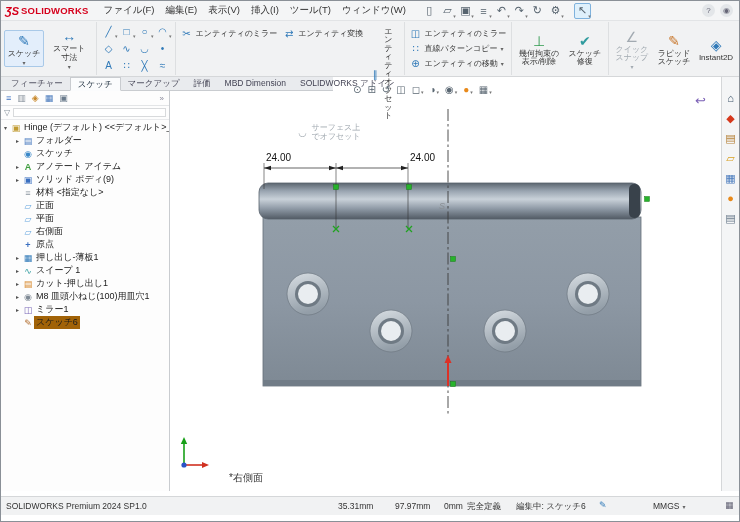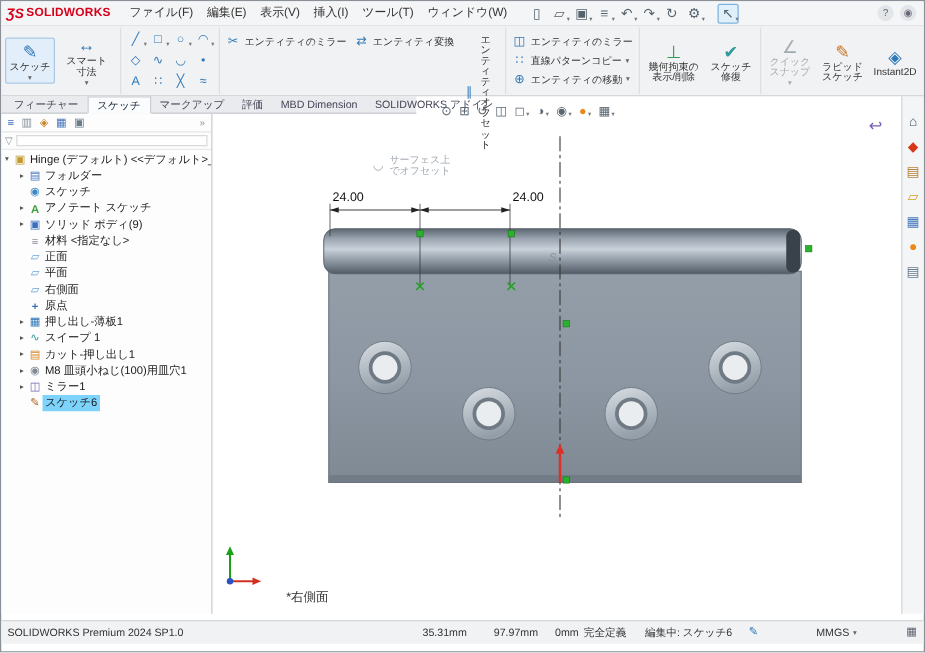--- a/index.html
+++ b/index.html
@@ -50,21 +50,21 @@
   .mgr-icon{font-size:9px}
   .mgr-more{margin-left:auto;color:#889;font-size:8px}
   .filter-row{display:flex;align-items:center;gap:3px;height:14px;padding:0 3px;border-bottom:1px solid #e9eaec}
   .funnel{color:#8a949e;font-size:8px}
   .filter-input{flex:1;height:9px;border:1px solid #d8dadc;background:#fff}
   .tree{padding-top:1px}
   .trow{display:flex;align-items:center;height:13px;white-space:nowrap}
   .trow .exp{width:9px;text-align:center;font-size:6px;color:#555;flex:none}
   .trow .ticon{width:12px;text-align:center;font-size:9px;flex:none}
   .trow .tlabel{padding:0 2px;font-size:9px;color:#1a1a1a;overflow:hidden}
-  .trow.selected .tlabel{background:#7dd3fc}
+  .trow.selected .tlabel{background:#a16207}
   .d1{padding-left:12px}
   .c-part{color:#c09a30}.c-folder{color:#4a7bc0}.c-sensor{color:#3a88c8}
   .c-annot{color:#3f9e3f;font-weight:bold;font-size:8px}.c-solid{color:#3a6fc0}
   .c-mat{color:#8a949e}.c-plane{color:#68a8e0}.c-origin{color:#3a6fc0;font-weight:bold}
   .c-ext{color:#2f79b8}.c-sweep{color:#2f9b9e}.c-cut{color:#d8882a}.c-hole{color:#7f8a95}
   .c-mirror{color:#7a68b8}.c-sketch{color:#b06a2a}
 
   .headsup{position:absolute;left:352px;top:80px;height:16px;display:flex;align-items:center;gap:6px;z-index:9}
   .hu-icon{color:#5a6772;font-size:10px;display:flex;align-items:flex-end}
   .hu-icon .dd{font-size:5px;color:#777;margin-left:1px}
@@ -451,21 +451,21 @@
         <span class="tlabel">フォルダー</span>
       </div>
       <div class="trow d1">
         <span class="exp"></span>
         <span class="ticon c-sensor">◉</span>
         <span class="tlabel">スケッチ</span>
       </div>
       <div class="trow d1">
         <span class="exp">▸</span>
         <span class="ticon c-annot">A</span>
-        <span class="tlabel">アノテート スケッチ</span>
+        <span class="tlabel">アノテート アイテム</span>
       </div>
       <div class="trow d1">
         <span class="exp">▸</span>
         <span class="ticon c-solid">▣</span>
         <span class="tlabel">ソリッド ボディ(9)</span>
       </div>
       <div class="trow d1">
         <span class="exp"></span>
         <span class="ticon c-mat">≡</span>
         <span class="tlabel">材料 &lt;指定なし&gt;</span>

